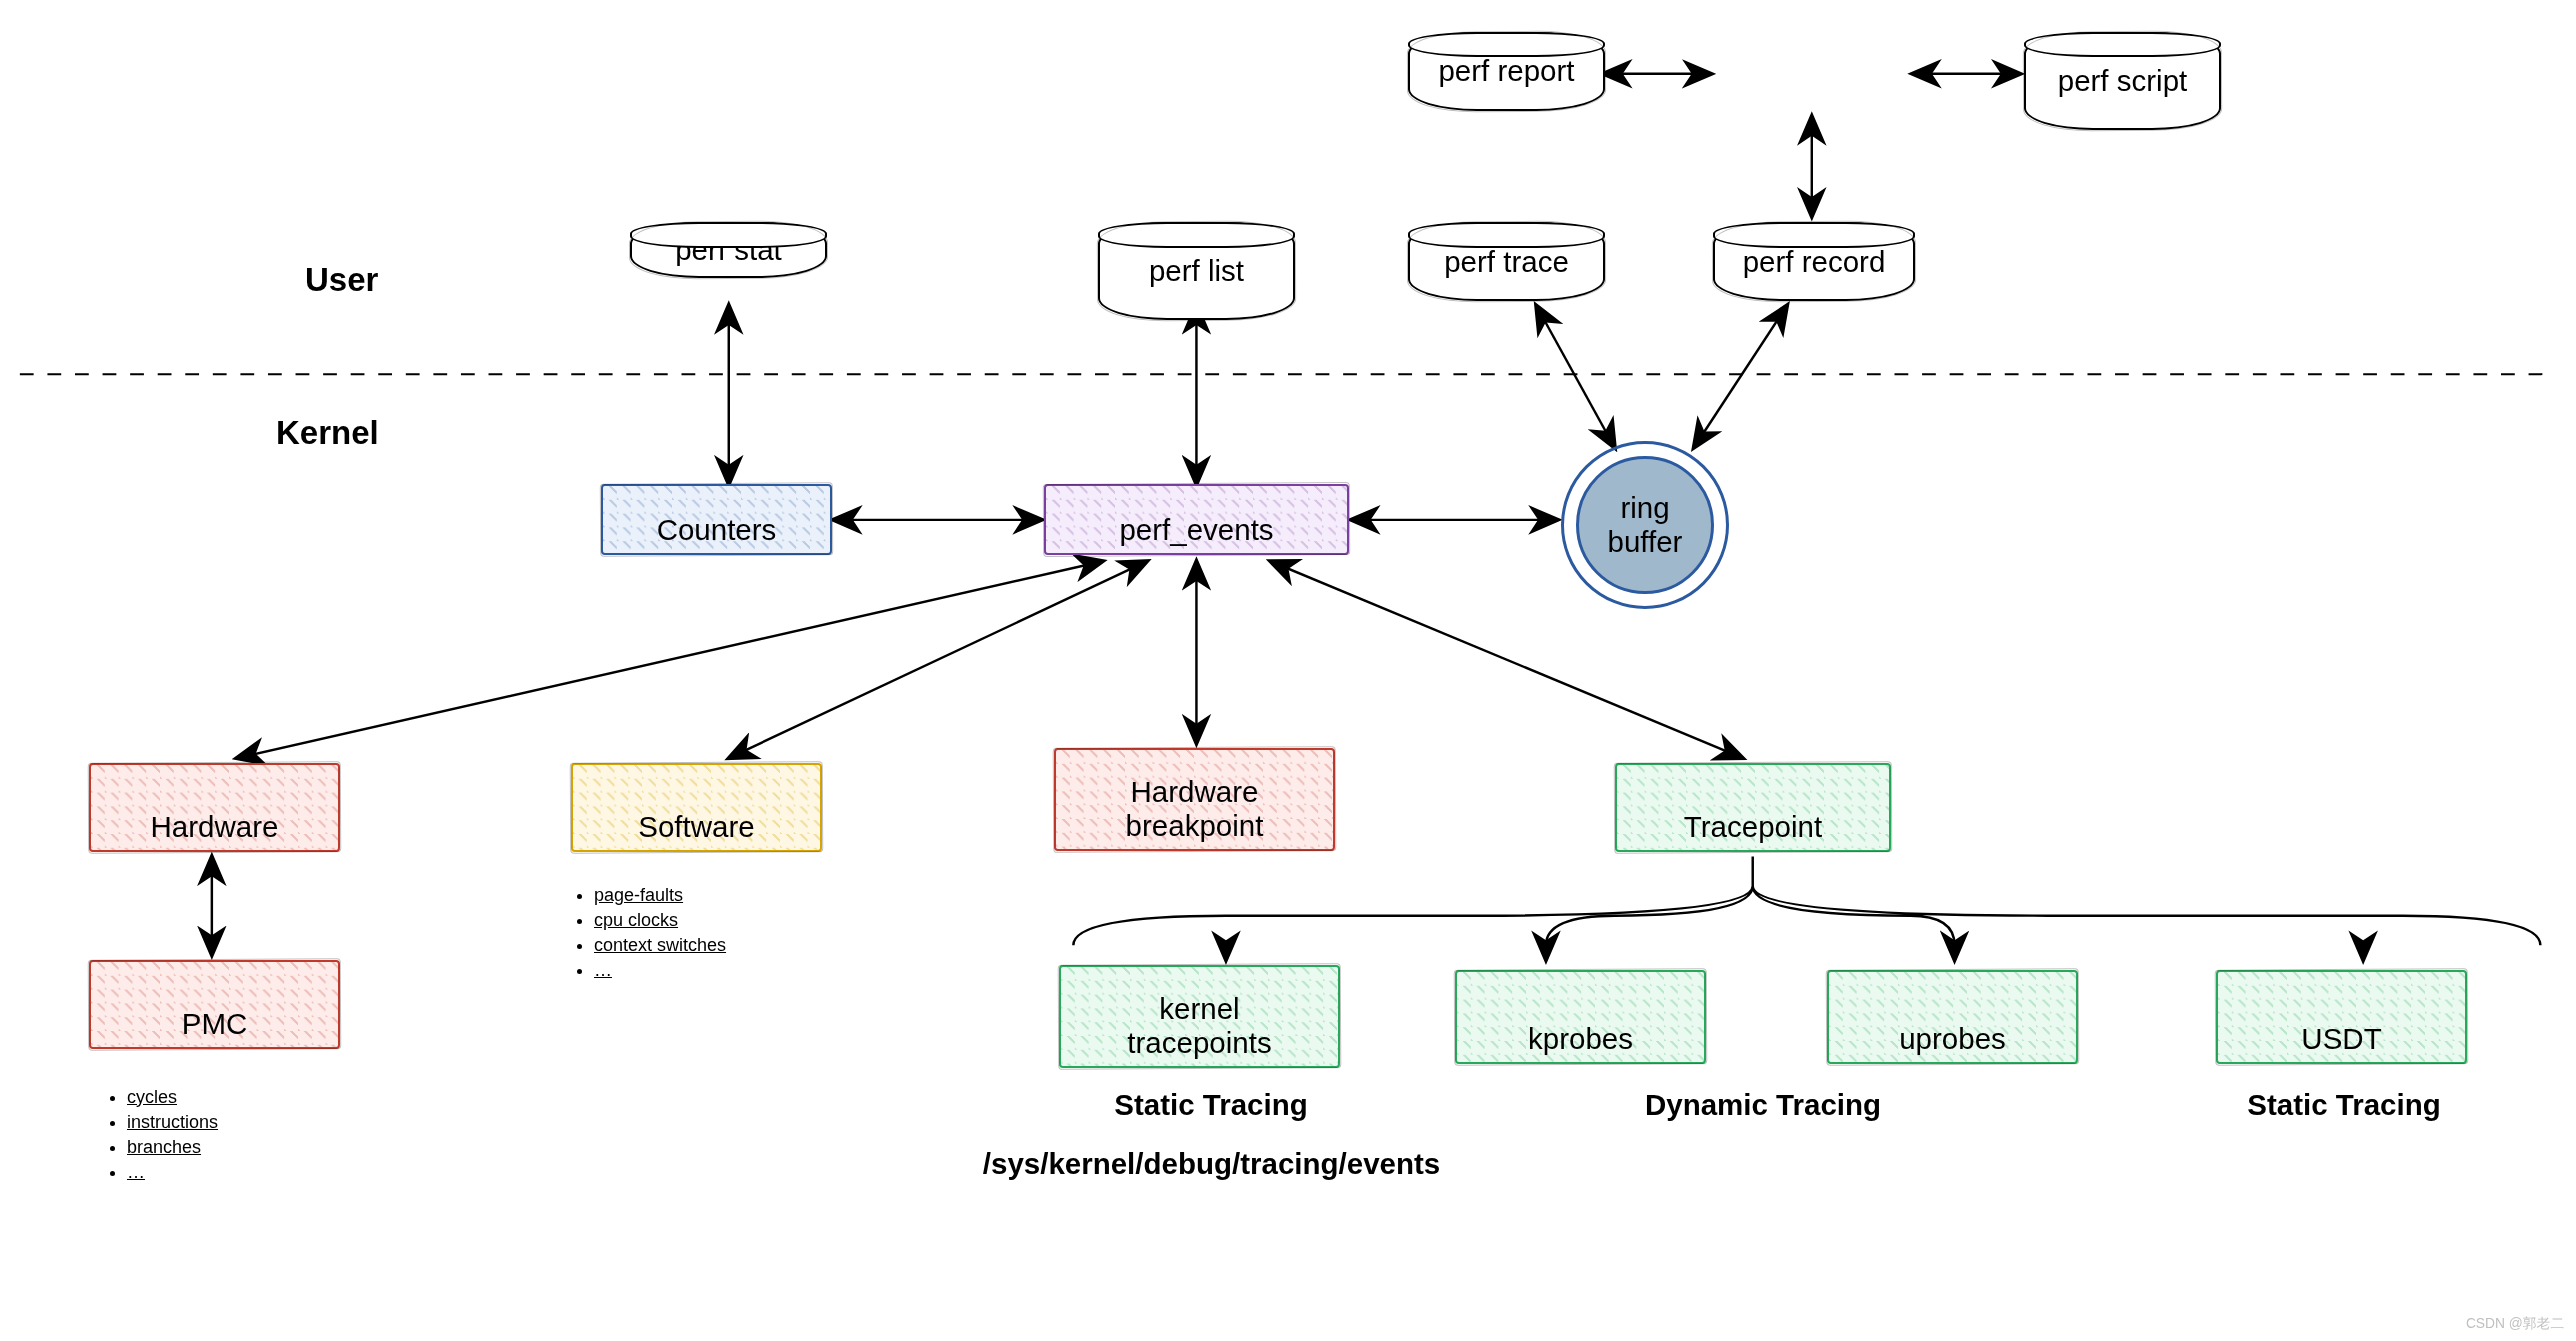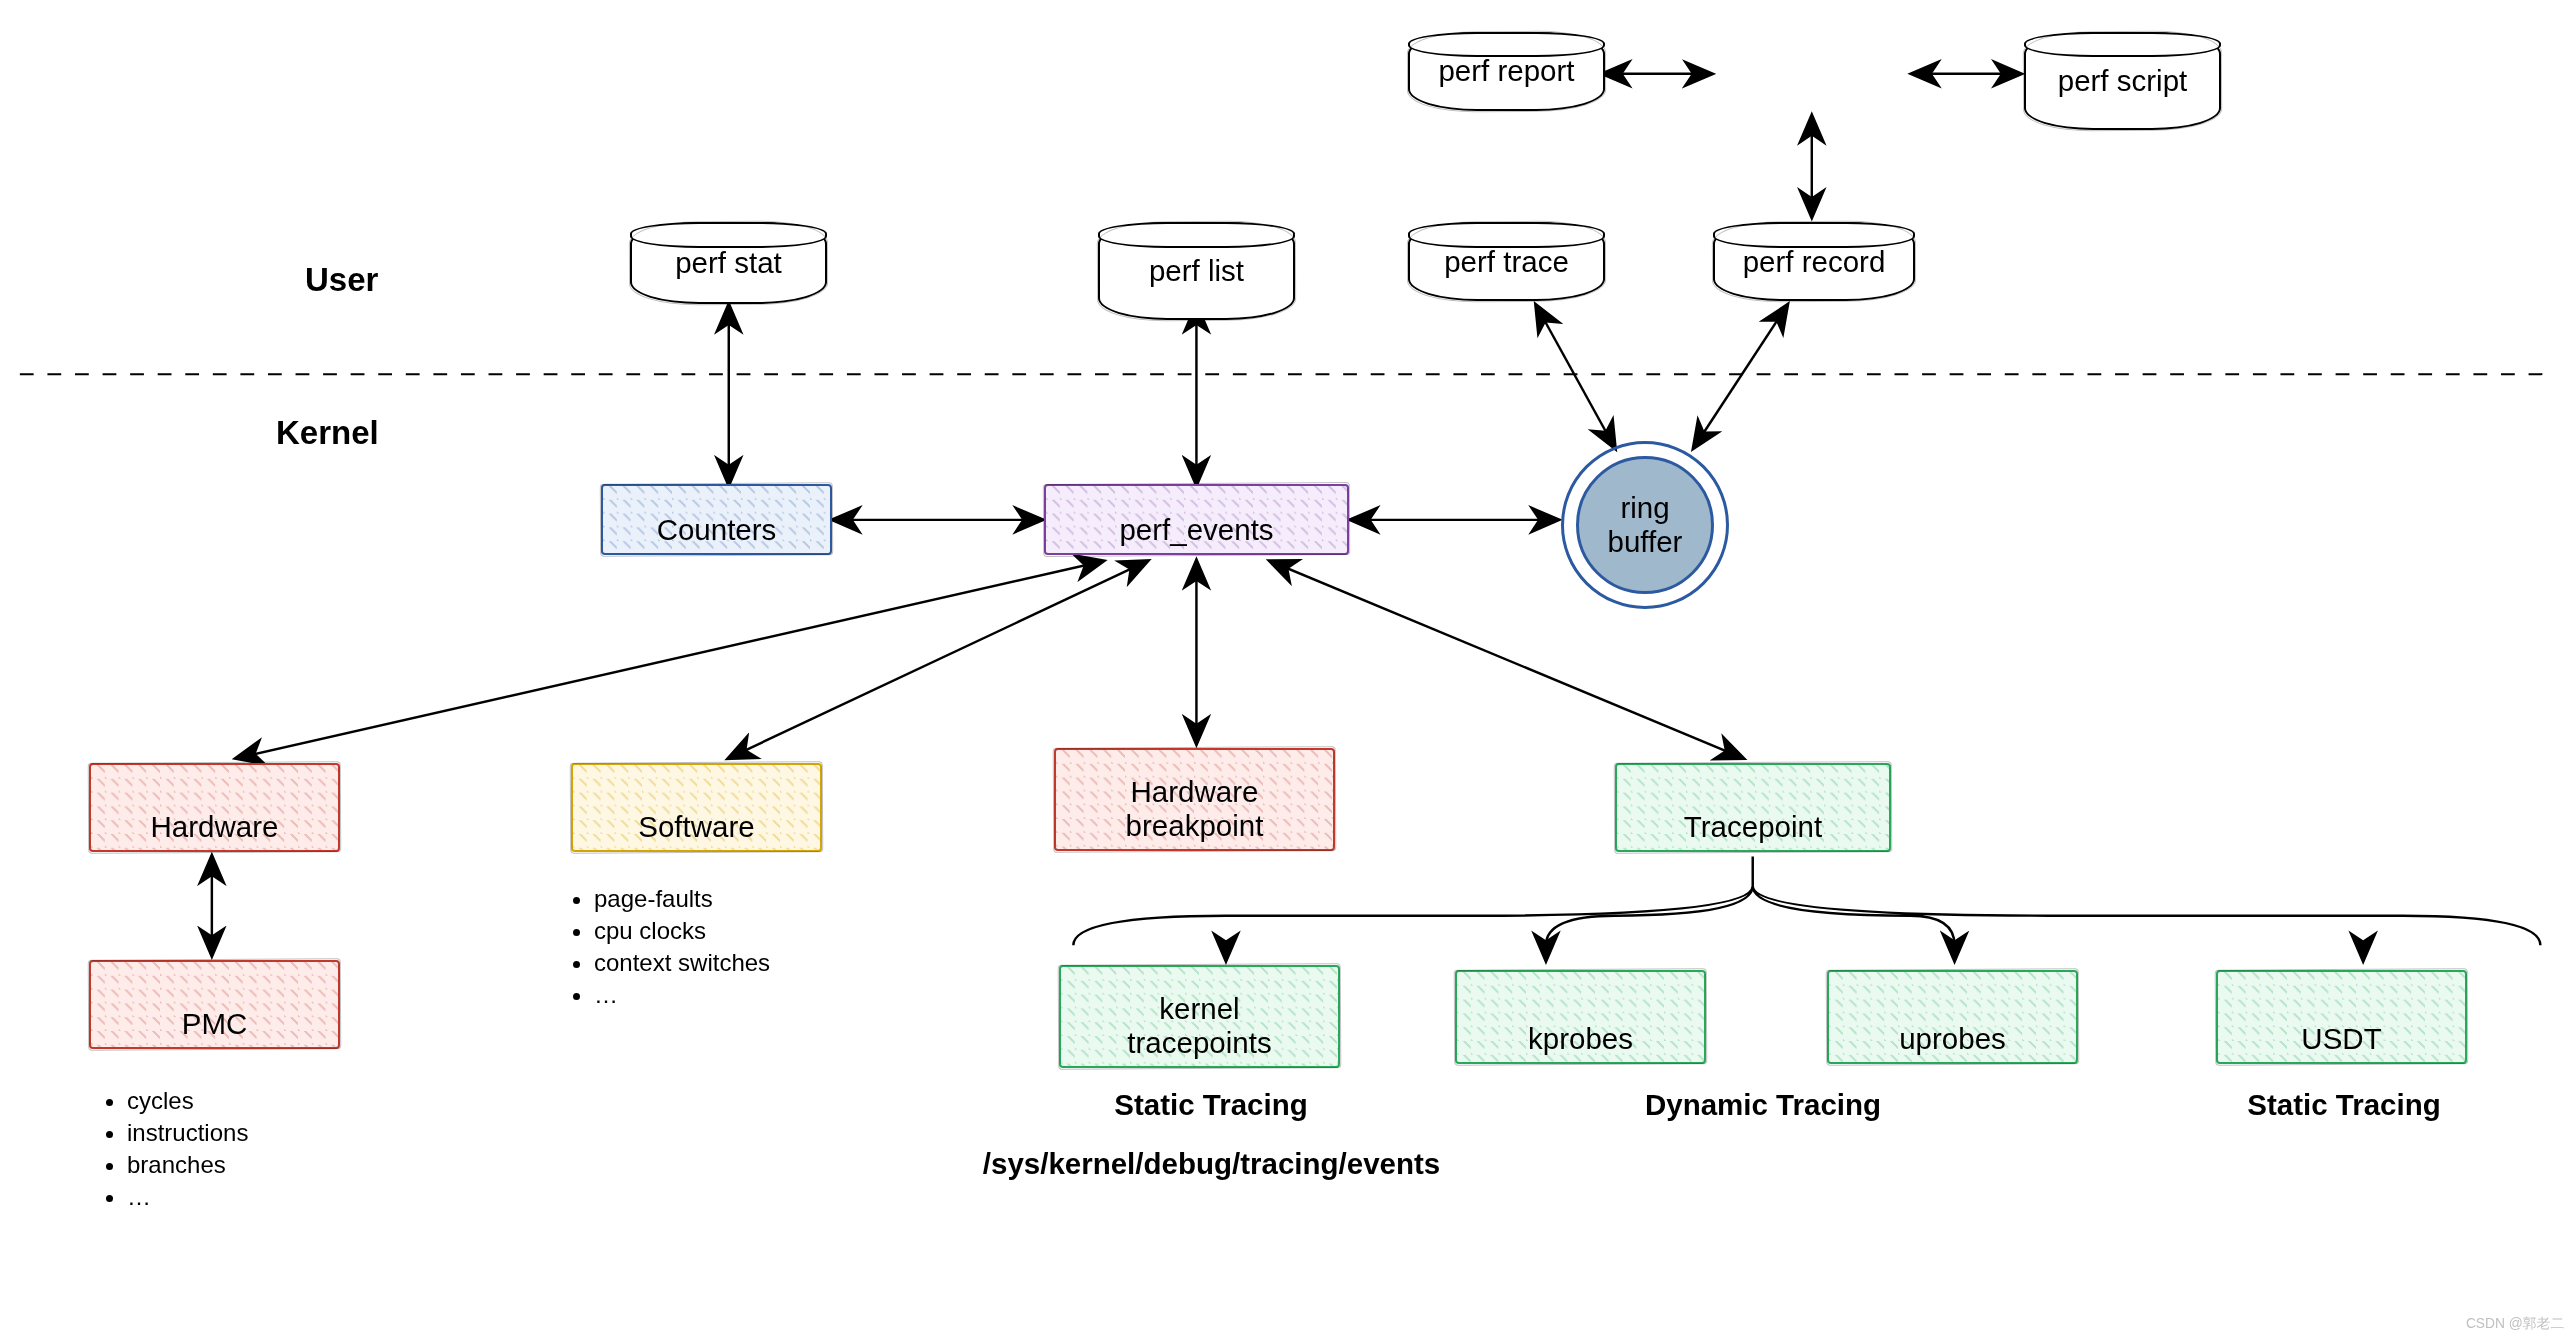--- a/index.html
+++ b/index.html
@@ -92,21 +92,21 @@
     display:flex; align-items:center; justify-content:center;
   }
   .circle-inner {
     width:82%; height:82%; border-radius:50%;
     border:3px solid #2c5aa0;
     background:#9fb8cc;
     display:flex; align-items:center; justify-content:center;
     text-align:center; font-size:29.5px;
   }
 
-  .bullets { font-size:24px; }
+  .bullets { font-size:18px;text-decoration:underline; }
   .bullets ul { margin:0; padding-left:33px; }
   .bullets li { margin:3.9px 0; }
 
   .caption { font-size:29.5px; text-align:center;font-weight:bold; }
 
   .watermark {
     position:absolute; right:11.8px; bottom:7.9px;
     font-family: sans-serif; font-size:13.8px; color:#c0c0c0;
   }
 </style>
@@ -182,21 +182,21 @@
 
   <div class="disk" style="left:1408px; top:31.5px; width:197px; height:79px;">
     <div class="lid"></div>
       <span>perf report</span>
   </div>
   <div class="disk" style="left:2024px; top:31.5px; width:197px; height:98px;">
     <div class="lid"></div>
       <span>perf script</span>
   </div>
 
-  <div class="disk" style="left:630px; top:222px; width:197px; height:82px;text-align:center;">
+  <div class="disk" style="left:630px; top:222px; width:197px; height:56px;text-align:center;">
     <div class="lid"></div>
       <span>perf stat</span>
   </div>
   <div class="disk" style="left:1098px; top:222px; width:197px; height:98px;">
     <div class="lid"></div>
       <span>perf list</span>
   </div>
   <div class="disk" style="left:1408px; top:222px; width:197px; height:79px;">
     <div class="lid"></div>
       <span>perf trace</span>

